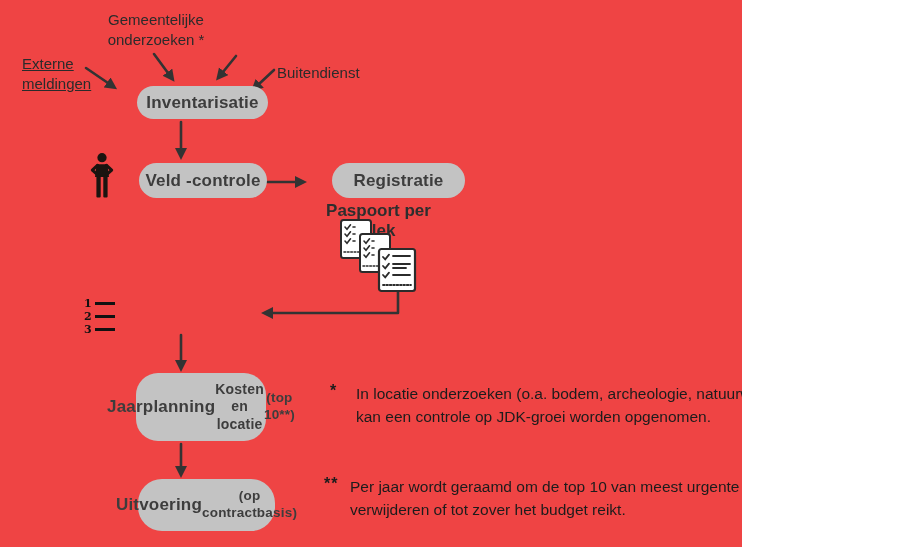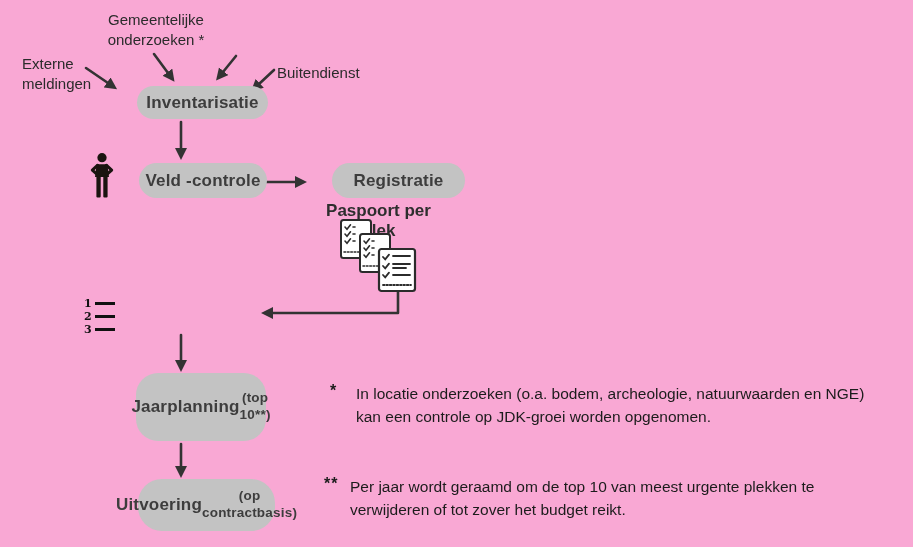--- a/index.html
+++ b/index.html
@@ -1,17 +1,17 @@
 <!DOCTYPE html>
 <html><head>
 <meta charset="utf-8">
 <style>
   html,body { margin:0; padding:0; background:#fff; }
   .canvas {
-    position:relative; width:913px; height:547px; background:#f9a8d4;
+    position:relative; width:742px; height:547px; background:#ef4444;
     font-family:"Liberation Sans", sans-serif; overflow:hidden;
   }
   .overlay { position:absolute; left:0; top:0; pointer-events:none; }
 
   
   .pill {
     position:absolute; background:#c3c3c3; border-radius:18px;
     display:flex; align-items:center; justify-content:center;
     color:#3d3d3d; font-weight:bold; font-size:17px; letter-spacing:.2px;
     text-align:center;
@@ -69,31 +69,32 @@
       <line x1="181" y1="122" x2="181" y2="149" marker-end="url(#ah)"></line>
       <line x1="252" y1="182" x2="296" y2="182" marker-end="url(#ah)"></line>
       <path d="M398,290 L398,313 L272,313" marker-end="url(#ah)"></path>
       <line x1="181" y1="335" x2="181" y2="361" marker-end="url(#ah)"></line>
       <line x1="181" y1="444" x2="181" y2="467" marker-end="url(#ah)"></line>
     </g>
   </svg>
 
   <div class="label" style="left:100px; top:10px; width:112px; text-align:center;">Gemeentelijke
 onderzoeken *</div>
-  <div class="label" style="left:22px; top:54px;">Externe
+  <div class="label" style="left:22px; top:54px;text-decoration:underline;">Externe
 meldingen</div>
   <div class="label" style="left:277px; top:63px;">Buitendienst</div>
 
   <div class="pill" style="left:117px; top:86px;  width:131px; height:33px;">Inventarisatie</div>
   <div class="pill" style="left:119px; top:163px; width:128px; height:35px;">Veld -controle</div>
   <div class="pill" style="left:312px; top:163px; width:133px; height:35px;">Registratie</div>
   <div class="caption" style="left:310px; top:201px; width:137px;">Paspoort per plek</div>
 
   <div class="pill multi" style="left:116px; top:373px; width:130px; height:68px; border-radius:22px;">
     <div>Jaarplanning</div>
+    <div class="sub">Kosten en locatie</div>
     <div class="sub2">(top 10**)</div>
   </div>
 
   <div class="pill multi" style="left:118px; top:479px; width:137px; height:52px; border-radius:24px;align-items:center;">
     <div>Uitvoering</div>
     <div class="sub2">(op contractbasis)</div>
   </div>
 
   <svg class="overlay" style="left:88px; top:152px;" width="28" height="48" viewBox="0 0 26 44">
     <g fill="#1b1410">

